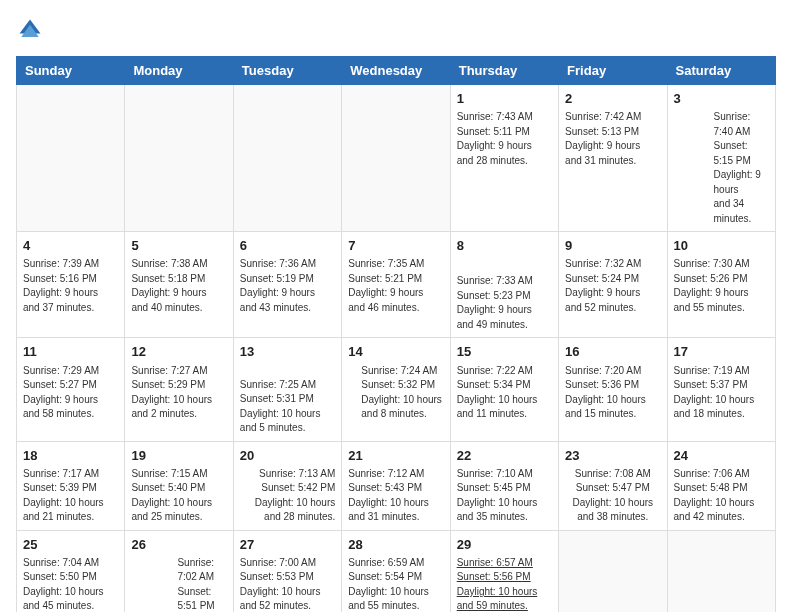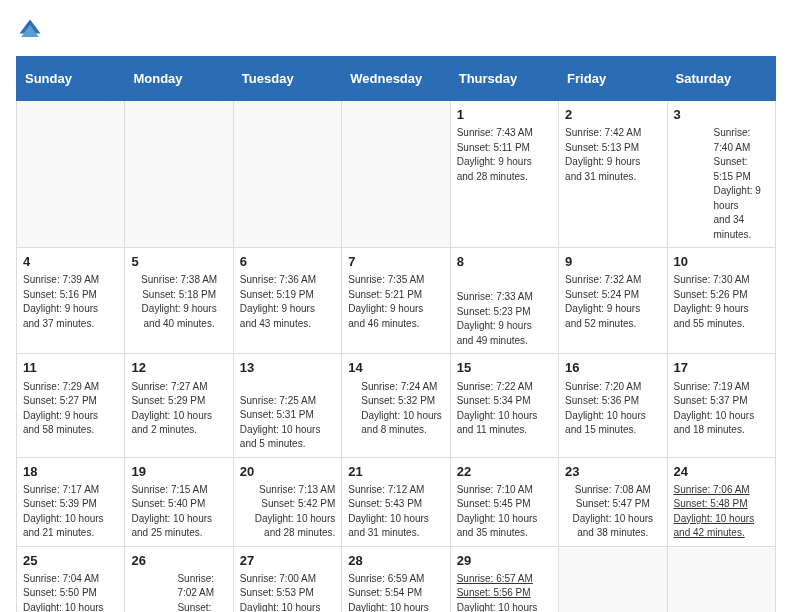--- a/index.html
+++ b/index.html
@@ -47,21 +47,21 @@
     }
     .calendar {
       width: 100%;
       border-collapse: collapse;
       border: 1px solid #ccc;
     }
     .calendar th {
       background-color: #2a6db5;
       color: #fff;
       text-align: left;
-      padding: 14px 8px;
+      padding: 6px 8px;
       font-size: 13px;
       font-weight: bold;
       border: 1px solid #2a6db5;
     }
     .calendar td {
       vertical-align: top;
       padding: 5px 6px;
       border: 1px solid #ddd;
       width: calc(100% / 7);
       min-height: 80px;
@@ -152,21 +152,21 @@
       <tr class="week-row">
         <td>
           <span class="day-number">4</span>
           <div class="day-info" style="white-space: pre-line;">Sunrise: 7:39 AM
 Sunset: 5:16 PM
 Daylight: 9 hours
 and 37 minutes.</div>
         </td>
         <td>
           <span class="day-number">5</span>
-          <div class="day-info" style="white-space: pre-line; text-align: center;">Sunrise: 7:38 AM
+          <div class="day-info" style="white-space: pre-line;">Sunrise: 7:38 AM
 Sunset: 5:18 PM
 Daylight: 9 hours
 and 40 minutes.</div>
         </td>
         <td>
           <span class="day-number">6</span>
           <div class="day-info" style="white-space: pre-line;">Sunrise: 7:36 AM
 Sunset: 5:19 PM
 Daylight: 9 hours
 and 43 minutes.</div>
@@ -289,21 +289,21 @@
         </td>
         <td>
           <span class="day-number">23</span>
           <div class="day-info" style="white-space: pre-line; text-align: center;">Sunrise: 7:08 AM
 Sunset: 5:47 PM
 Daylight: 10 hours
 and 38 minutes.</div>
         </td>
         <td>
           <span class="day-number">24</span>
-          <div class="day-info" style="white-space: pre-line; text-decoration: underline;">Sunrise: 7:06 AM
+          <div class="day-info" style="white-space: pre-line;">Sunrise: 7:06 AM
 Sunset: 5:48 PM
 Daylight: 10 hours
 and 42 minutes.</div>
         </td>
       </tr>
       <tr class="week-row">
         <td>
           <span class="day-number">25</span>
           <div class="day-info" style="white-space: pre-line;">Sunrise: 7:04 AM
 Sunset: 5:50 PM

